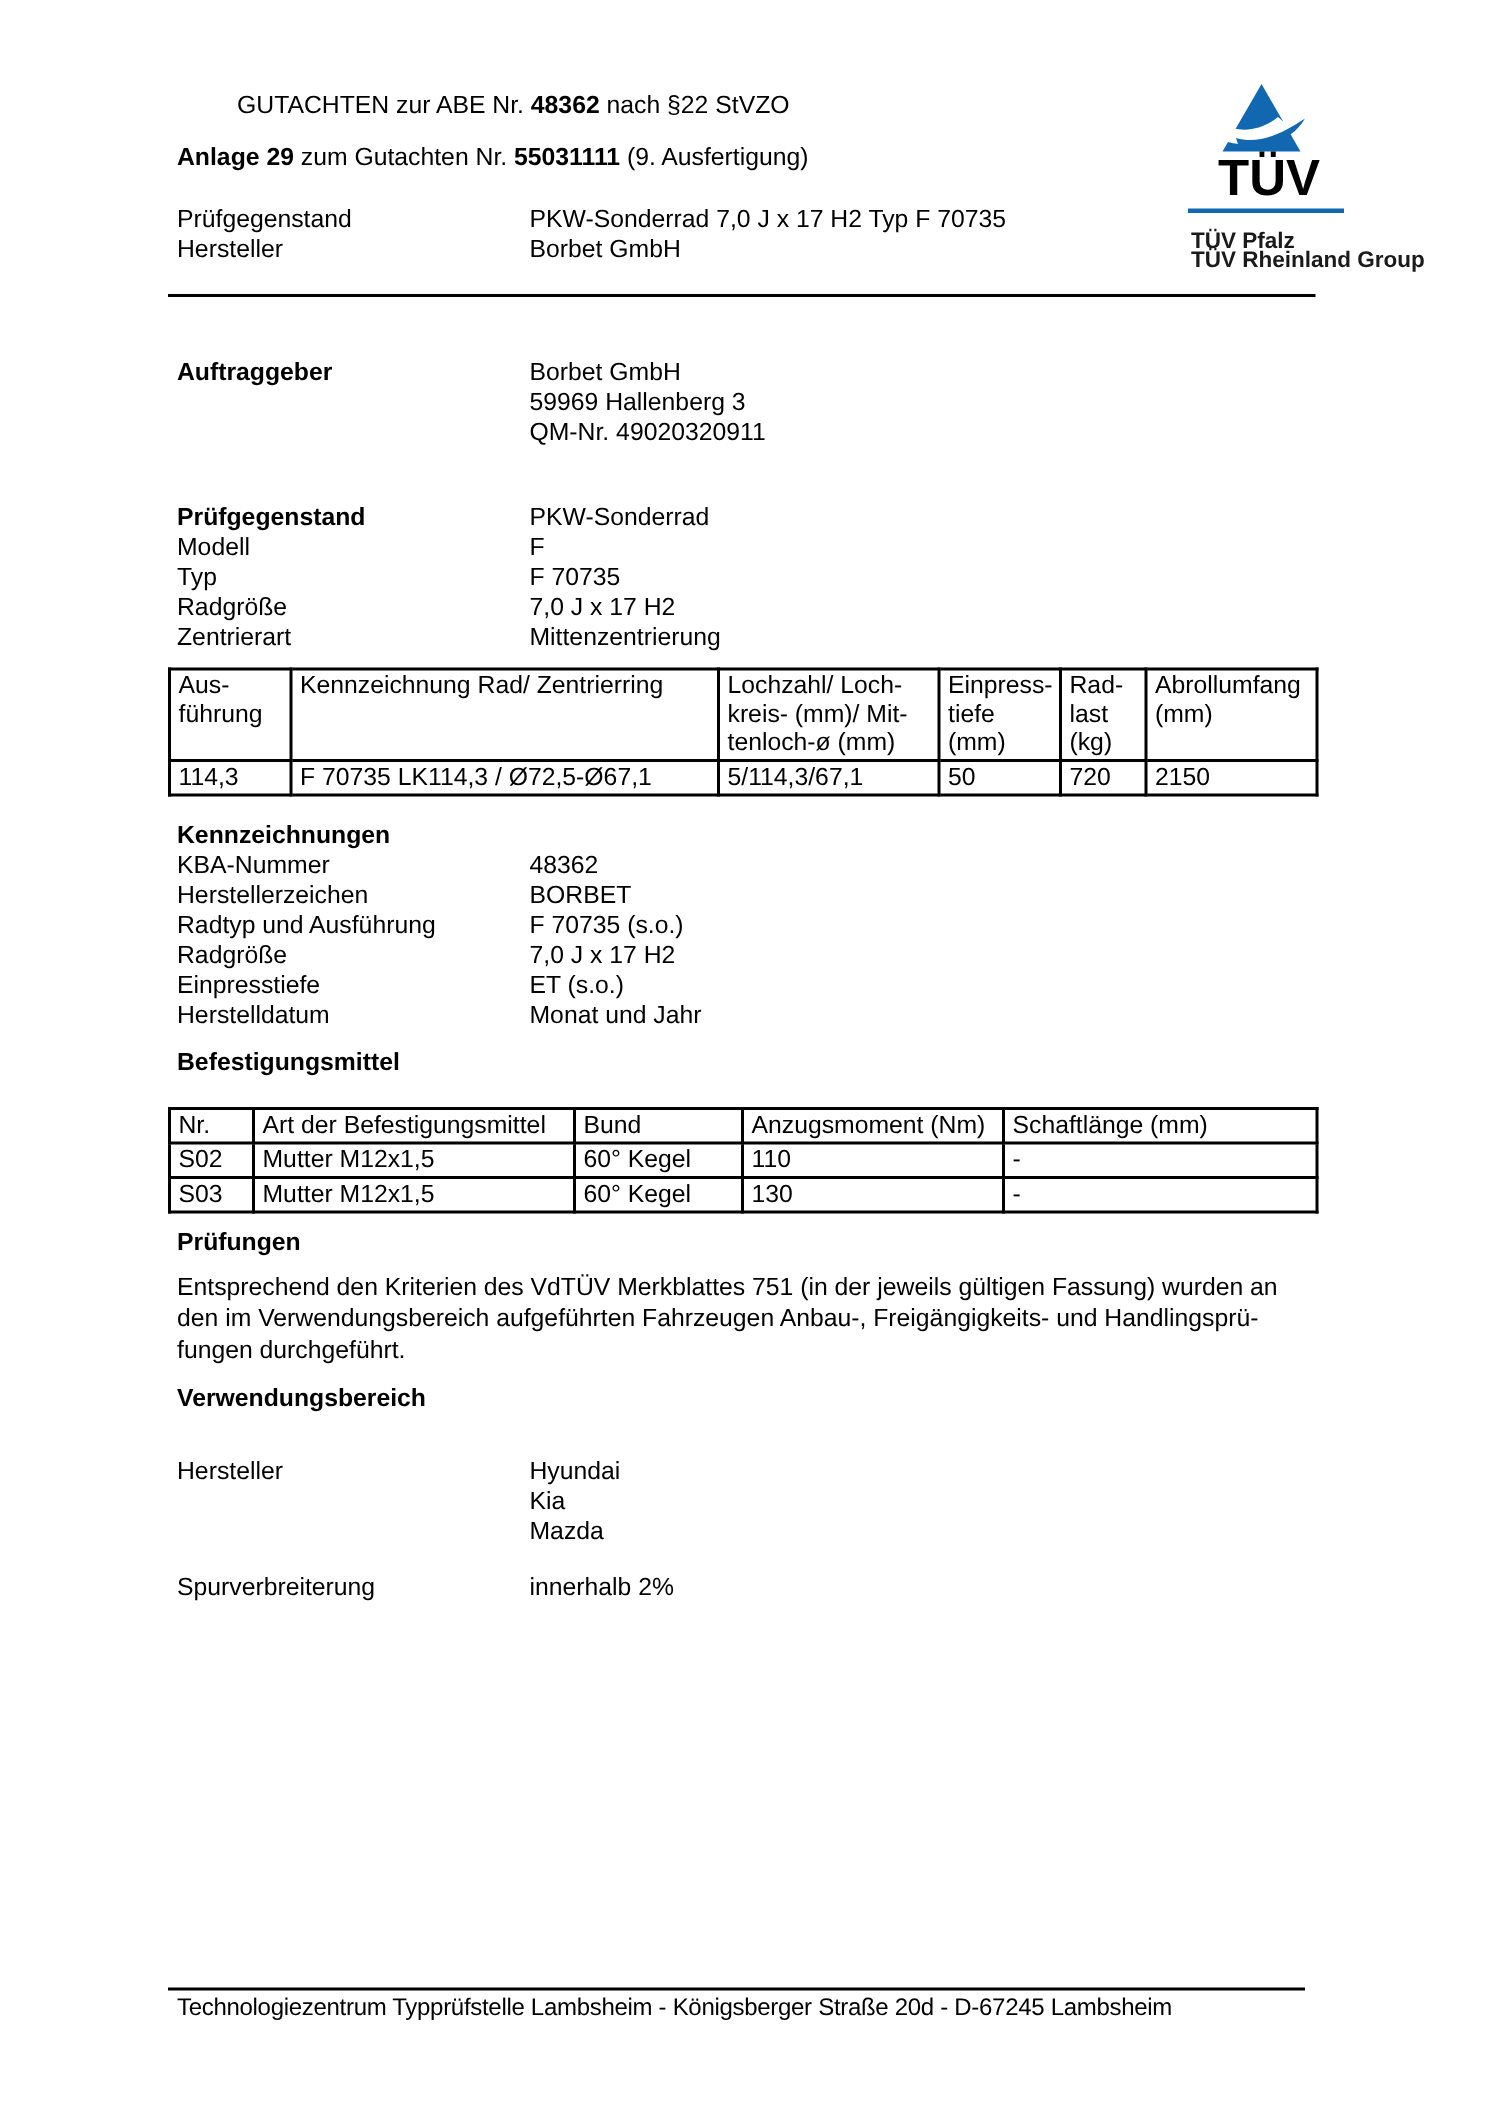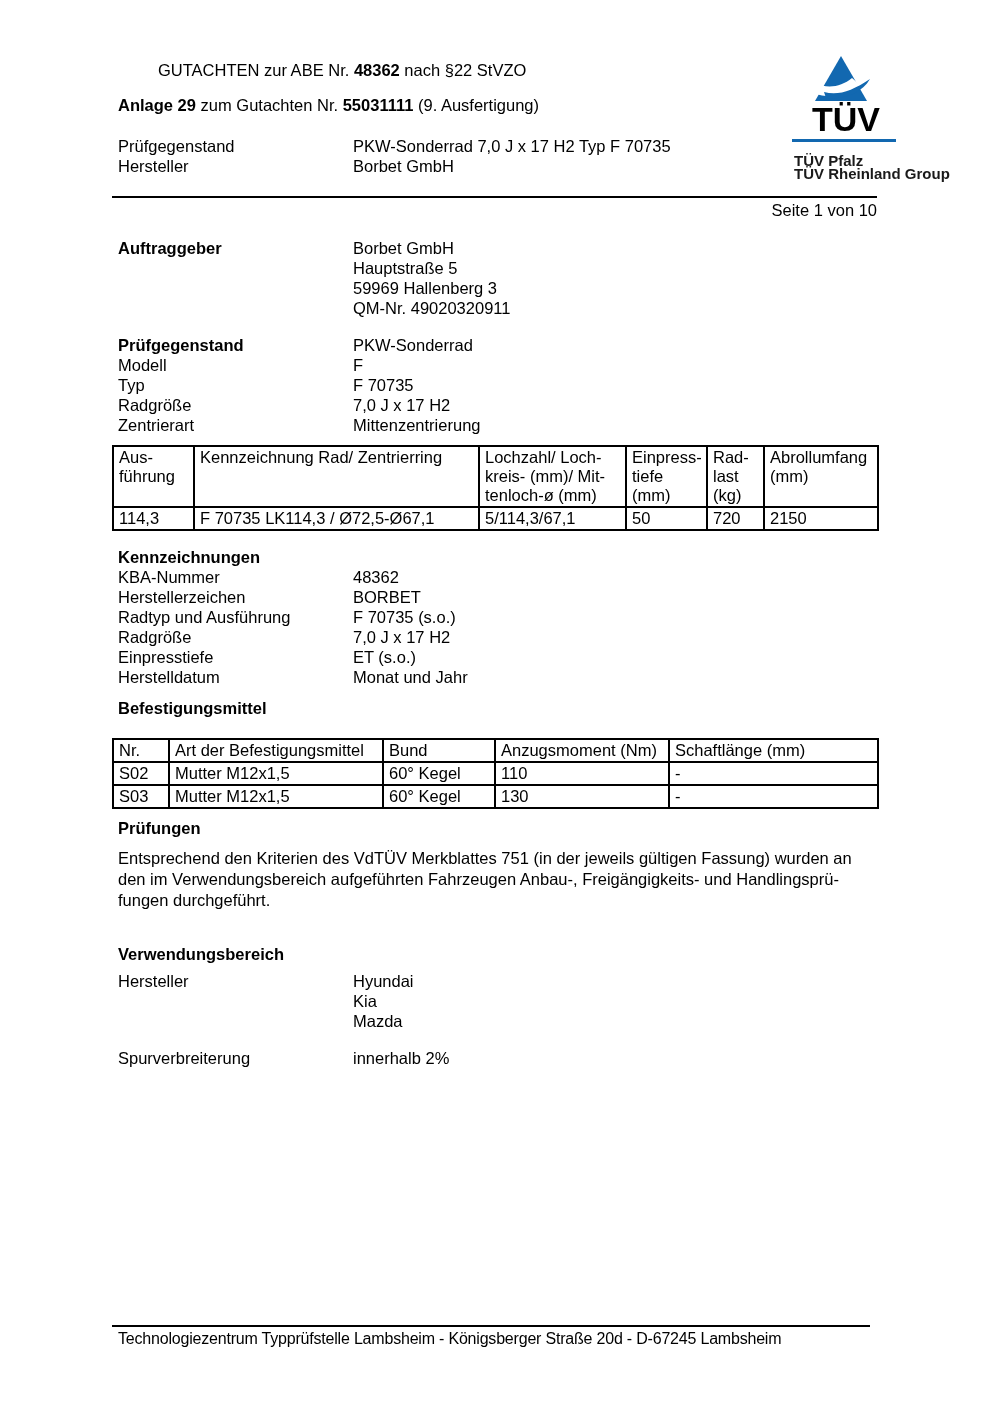--- a/index.html
+++ b/index.html
@@ -52,27 +52,25 @@
       <path d="M0,28 C14,34 27,32 38,23 L46,30 C33,42 14,44 0,38 Z" fill="#ffffff"></path>
       <path d="M10,37 C24,41 38,36 56,24 C48,38 30,45 12,43 Z" fill="#1268b0"></path>
     </svg>
     <div class="abs logo-word" style="left:22px;top:47px;">TÜV</div>
     <div class="abs logo-rule" style="left:2px;top:84px;width:104px;"></div>
     <div class="abs logo-sub" style="left:4px;top:100px;">TÜV Pfalz</div>
     <div class="abs logo-sub" style="left:4px;top:113px;">TÜV Rheinland Group</div>
   </div>
 
   <div class="abs rule" style="left:112px;top:196px;width:765px;"></div>
-  <div class="abs pagenum" style="left:112px;top:200px;">Seite 1 von 10</div>
 
   <div class="abs pair" style="left:118px;top:238px;width:720px;">
     <div class="b">Auftraggeber</div>
     <div>
       <div>Borbet GmbH</div>
-      <div>Hauptstraße 5</div>
       <div>59969 Hallenberg 3</div>
       <div>QM-Nr. 49020320911</div>
     </div>
   </div>
 
   <div class="abs pair" style="left:118px;top:335px;width:720px;">
     <div class="b">Prüfgegenstand</div>
     <div>PKW-Sonderrad</div>
     <div>Modell</div>
     <div>F</div>
@@ -169,21 +167,21 @@
         <td>-</td>
       </tr>
     </tbody>
   </table>
 
   <div class="abs b" style="left:118px;top:818px;">Prüfungen</div>
   <div class="abs pre" style="left:118px;top:848px;line-height:21px;">Entsprechend den Kriterien des VdTÜV Merkblattes 751 (in der jeweils gültigen Fassung) wurden an
 den im Verwendungsbereich aufgeführten Fahrzeugen Anbau-, Freigängigkeits- und Handlingsprü-
 fungen durchgeführt.</div>
 
-  <div class="abs b" style="left:118px;top:944px;">Verwendungsbereich</div>
+  <div class="abs b" style="left:118px;top:922px;">Verwendungsbereich</div>
   <div class="abs pair" style="left:118px;top:971px;width:720px;">
     <div>Hersteller</div>
     <div>
       <div>Hyundai</div>
       <div>Kia</div>
       <div>Mazda</div>
     </div>
   </div>
   <div class="abs pair" style="left:118px;top:1048px;width:720px;">
     <div>Spurverbreiterung</div>

